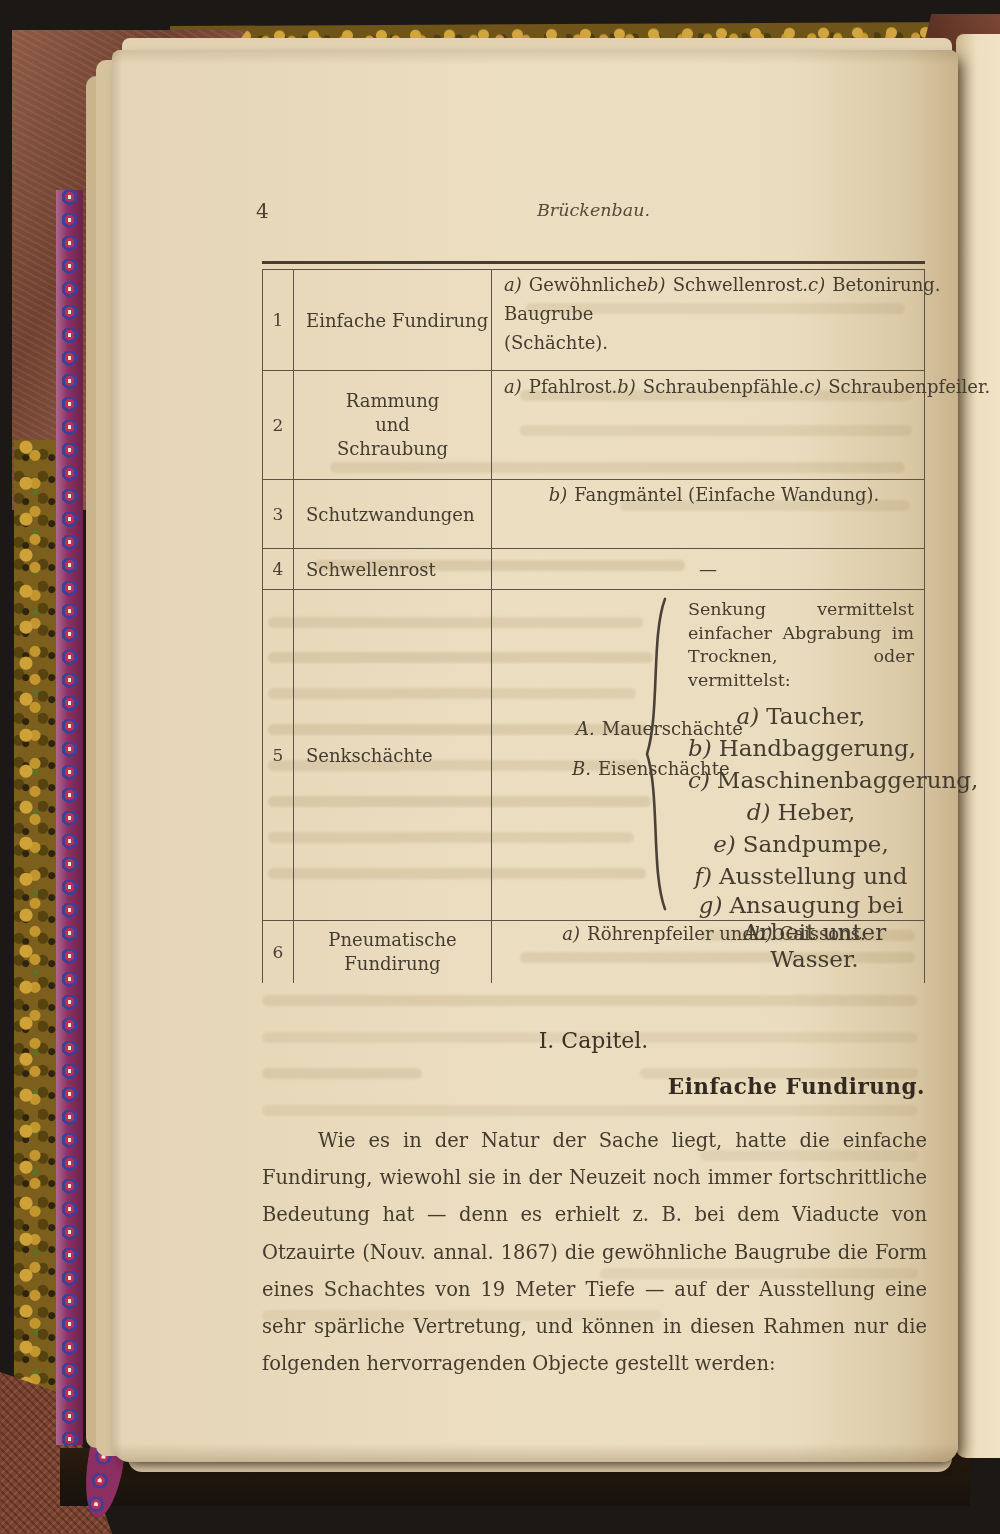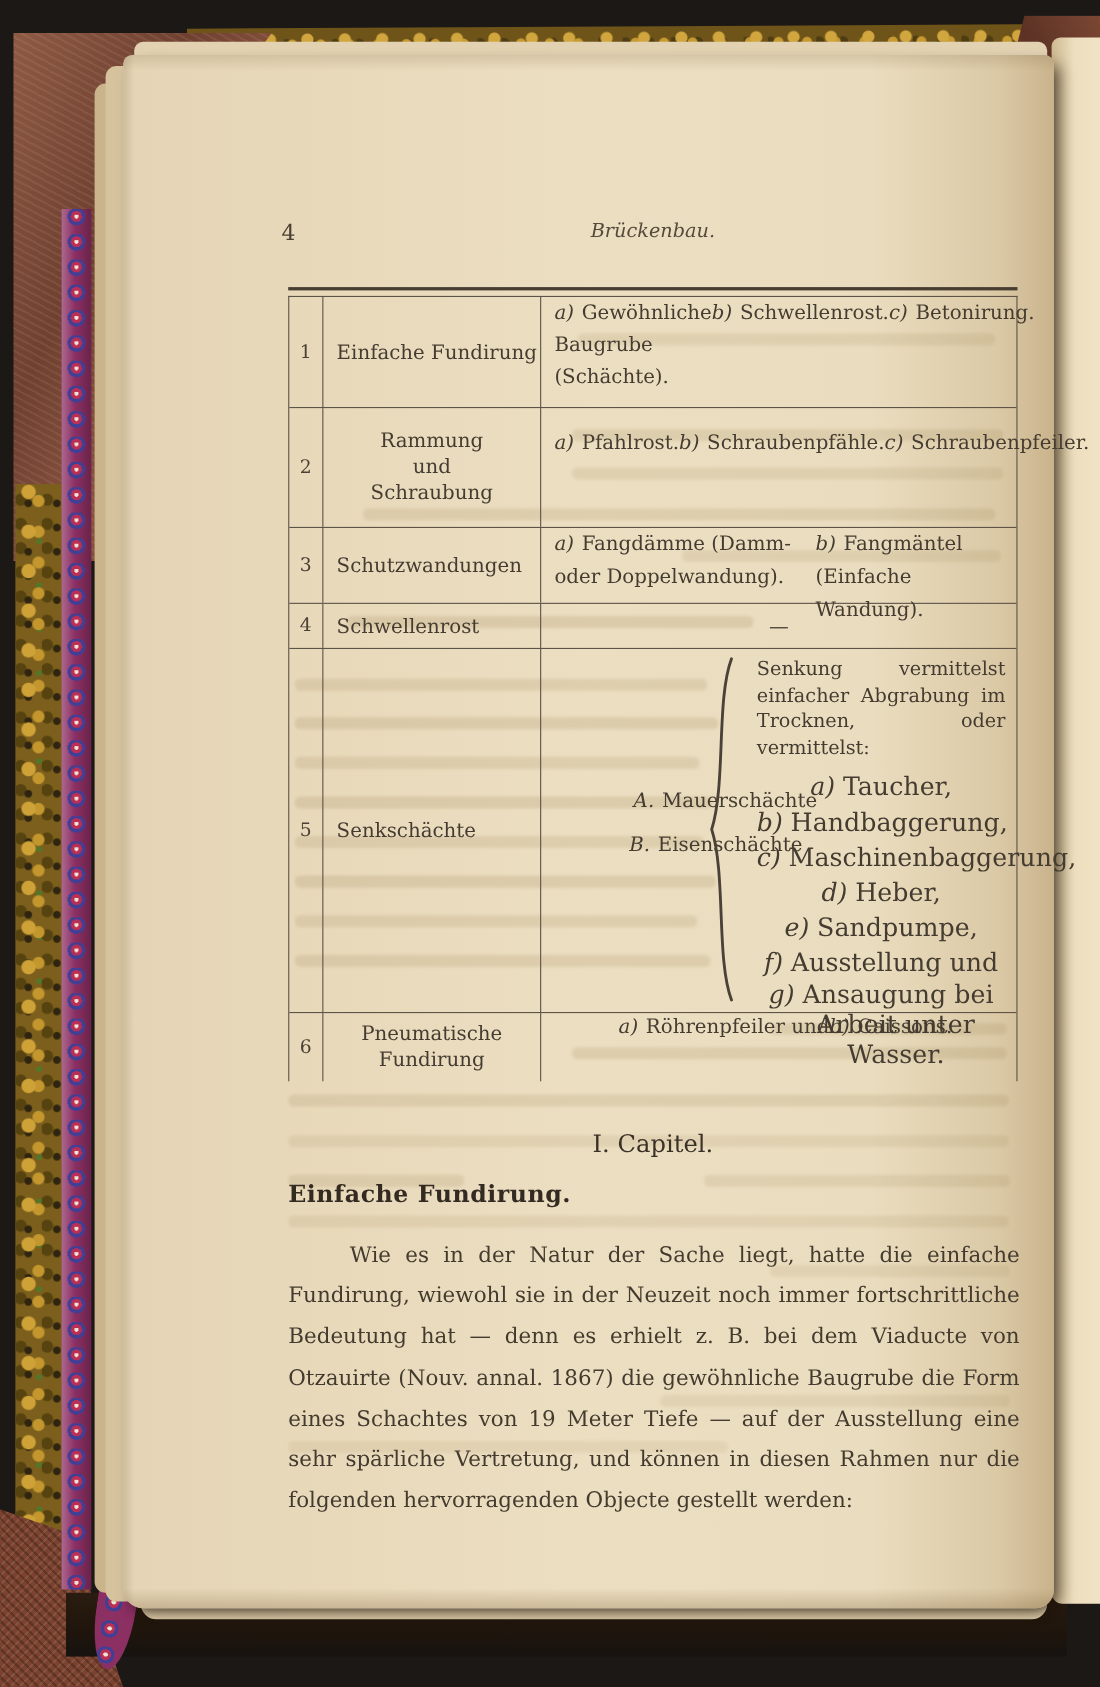--- a/index.html
+++ b/index.html
@@ -103,31 +103,31 @@
   .trow.last{border-bottom:none;}
   .c-num{width:30px;flex:none;display:flex;align-items:center;justify-content:center;
     border-right:1px solid #5d5346;font-size:17px;color:#4a4135;}
   .c-cat{width:198px;flex:none;border-right:1px solid #5d5346;display:flex;align-items:center;
     font-size:18px;padding-left:12px;box-sizing:border-box;color:#453c31;}
   .c-cat.center{justify-content:center;text-align:center;padding-left:0;line-height:24px;}
   .c-items{flex:1;display:flex;justify-content:center;padding-left:12px;}
   .item{font-size:18px;color:#453c31;}
   .lt{font-style:italic;padding-right:7px;}
   .dash-cell{flex:1;display:flex;align-items:center;justify-content:center;font-size:18px;}
-  .r1 .item{line-height:29px;} .r2 .item{line-height:32px;margin-top:16px;} .r3 .item{line-height:30px;} .r6 .item{line-height:26px;}
+  .r1 .item{line-height:29px;} .r2 .item{line-height:32px;} .r3 .item{line-height:30px;} .r6 .item{line-height:26px;}
   
   .c-senk{flex:1;position:relative;}
   .senk-label{position:absolute;font-size:18px;white-space:nowrap;}
   .senk-label.a{left:84px;top:128px;} .senk-label.b{left:80px;top:168px;}
   .senk-brace{position:absolute;left:152px;top:6px;bottom:8px;width:24px;}
   .senk-list{position:absolute;left:196px;top:8px;width:226px;}
   .senk-intro{font-size:17.5px;line-height:23.5px;text-align:justify;margin-bottom:8px;}
   .senk-item{font-size:23px;line-height:32px;padding-left:27px;text-indent:-27px;text-align:center;}
   .chapter{position:absolute;left:150px;top:978px;width:663px;text-align:center;font-size:22px;color:#3a3227;}
-  .subhead{position:absolute;left:150px;top:1024px;width:663px;text-align:left;font-size:21.5px;
+  .subhead{position:absolute;left:150px;top:1024px;width:663px;text-align:right;font-size:21.5px;
     font-weight:bold;letter-spacing:.5px;color:#332b21;}
   .para{position:absolute;left:150px;top:1072px;width:665px;font-size:19.5px;line-height:37.2px;
     text-align:justify;text-indent:56px;color:#443b2f;}
 </style>
 </head>
 <body>
 
 <div class="board-top"></div>
 <div class="leather-tl"></div>
 <div class="leather-tr"></div>
@@ -195,21 +195,20 @@
             <div class="item"><span class="lt">a)</span><span>Pfahlrost.</span></div>
             <div class="item"><span class="lt">b)</span><span>Schraubenpfähle.</span></div>
             <div class="item"><span class="lt">c)</span><span>Schraubenpfeiler.</span></div>
           </div>
         </div>
 
         <div class="trow r3" style="height:68px">
           <div class="c-num">3</div>
           <div class="c-cat">Schutzwandungen</div>
           <div class="c-items">
-            <div class="item"><span class="lt">a)</span><span>Fangdämme (Damm- oder Doppelwandung).</span></div>
             <div class="item"><span class="lt">b)</span><span>Fangmäntel (Einfache Wandung).</span></div>
           </div>
         </div>
 
         <div class="trow r4" style="height:40px">
           <div class="c-num">4</div>
           <div class="c-cat">Schwellenrost</div>
           <div class="dash-cell">—</div>
         </div>
 

